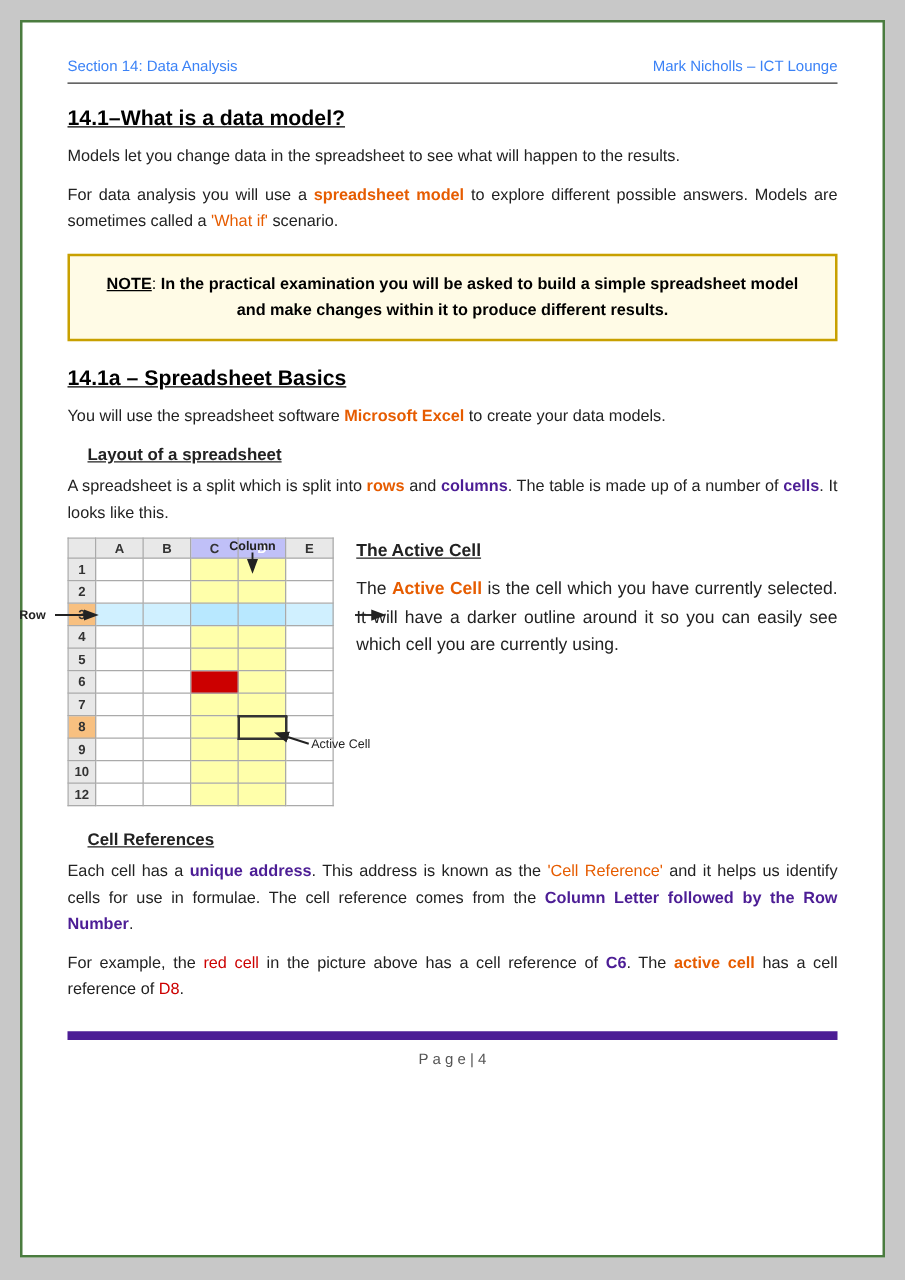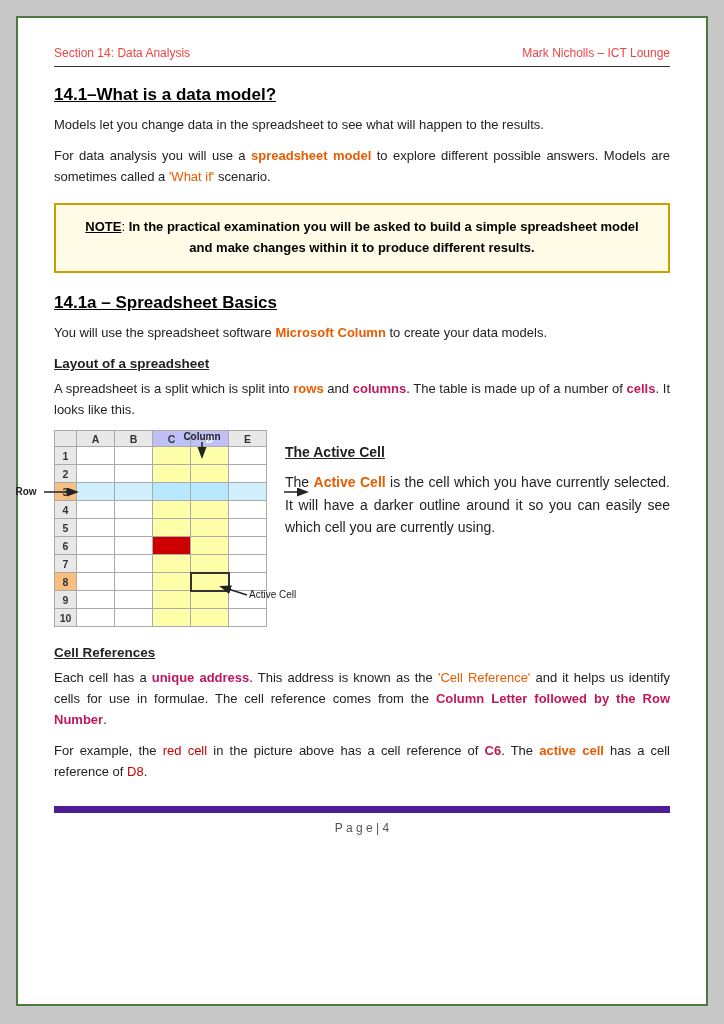--- a/index.html
+++ b/index.html
@@ -20,40 +20,40 @@
       padding: 28px 36px 28px 36px;
       position: relative;
     }
     .header-bar {
       display: flex;
       justify-content: space-between;
       border-bottom: 1px solid #333;
       padding-bottom: 6px;
       margin-bottom: 18px;
       font-size: 12px;
-      color: #ef4444;
+      color: #3b82f6;
     }
     h2.section-title {
       font-size: 17px;
       font-weight: bold;
       margin-bottom: 10px;
       text-decoration: underline;
     }
     h2.section-title span {
       font-style: normal;
     }
     .body-text {
       font-size: 13px;
       line-height: 1.6;
       text-align: justify;
       margin-bottom: 10px;
       color: #222;
     }
     .highlight-orange { color: #e65c00; font-weight: bold; }
-    .highlight-blue { color: #be185d; font-weight: bold; }
+    .highlight-blue { color: #4c1d95; font-weight: bold; }
     .highlight-red { color: #cc0000; }
     .quote-orange { color: #e65c00; }
     .note-box {
       border: 2px solid #c8a000;
       background: #fffbe6;
       padding: 12px 18px;
       margin: 16px 0 20px 0;
       text-align: center;
       font-size: 13px;
       line-height: 1.6;
@@ -62,21 +62,21 @@
       font-weight: bold;
       text-decoration: underline;
     }
     .note-box .note-body {
       font-weight: bold;
     }
     .sub-heading {
       font-size: 13.5px;
       font-weight: bold;
       text-decoration: underline;
-      margin: 12px 0 8px 0;
+      margin: 12px 0 8px 16px;
       color: #222;
     }
     .spreadsheet-section {
       display: flex;
       gap: 18px;
       margin: 10px 0 14px 0;
       align-items: flex-start;
     }
     .ss-table-wrap {
       flex: 0 0 auto;
@@ -130,21 +130,20 @@
       flex: 1 1 auto;
       font-size: 13px;
       line-height: 1.5;
       color: #222;
     }
     .active-cell-title {
       font-size: 14px;
       font-weight: bold;
       text-decoration: underline;
       margin-bottom: 8px;
-      margin-top: 12px;
     }
     .footer {
       text-align: center;
       font-size: 12px;
       color: #555;
       margin-top: 24px;
       border-top: 7px solid #4c1d95;
       padding-top: 8px;
     }
     
@@ -177,21 +176,21 @@
 
   <div class="note-box">
     <span class="note-label">NOTE</span><span>: </span><span class="note-body">In the practical examination you will be asked to build a simple spreadsheet model and make changes within it to produce different results.</span>
   </div>
 
   <h2 class="section-title">
     <span>14.1a – Spreadsheet Basics</span>
   </h2>
 
   <p class="body-text">
-    <span>You will use the spreadsheet software </span><span class="highlight-orange">Microsoft Column</span><span> to create your data models.</span>
+    <span>You will use the spreadsheet software </span><span class="highlight-orange">Microsoft Excel</span><span> to create your data models.</span>
   </p>
 
   <div class="sub-heading">
     <span>Layout of a spreadsheet</span>
   </div>
 
   <p class="body-text">
     <span>A spreadsheet is a split which is split into </span><span class="highlight-orange">rows</span><span> and </span><span class="highlight-blue">columns</span><span>. The table is made up of a number of </span><span class="highlight-blue">cells</span><span>. It looks like this.</span>
   </p>
 
@@ -295,20 +294,28 @@
             <tr>
               <td class="row-header">10</td>
               <td></td>
                 <td></td>
                 <td class="col-highlighted"></td>
                 <td class="col-highlighted"></td>
                 <td></td>
             </tr>
 
 
+            <tr>
+              <td class="row-header">12</td>
+              <td></td>
+                <td></td>
+                <td class="col-highlighted"></td>
+                <td class="col-highlighted"></td>
+                <td></td>
+            </tr>
           </tbody>
         </table>
 
         
         <svg style="position:absolute;top:0;left:0;width:100%;height:100%;overflow:visible;pointer-events:none;">
 
           <text x="148" y="10" font-size="10" font-weight="bold" fill="#222" text-anchor="middle">Column</text>
           <line x1="148" y1="12" x2="148" y2="26" stroke="#222" stroke-width="1.5" marker-end="url(#arrowhead)"></line>
 
           <text x="-28" y="65" font-size="10" font-weight="bold" fill="#222" text-anchor="middle">Row</text>

